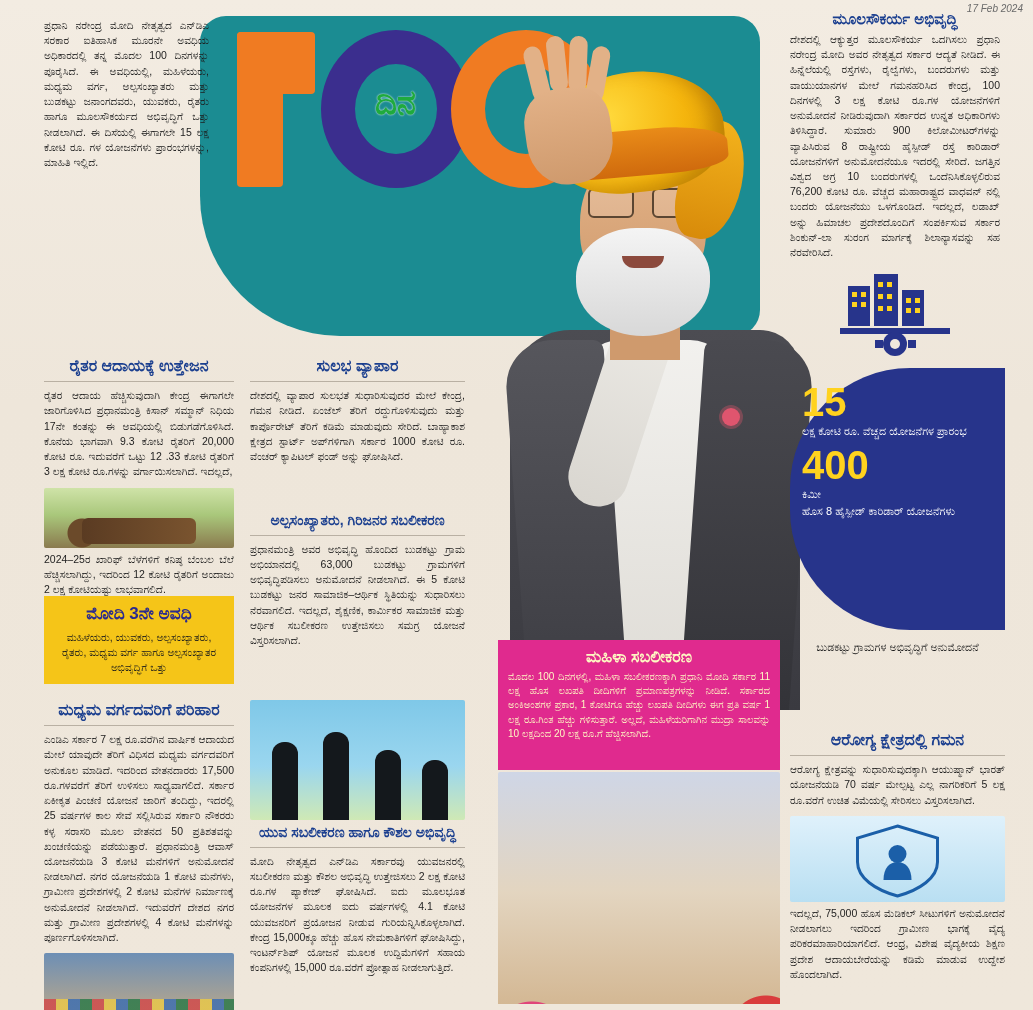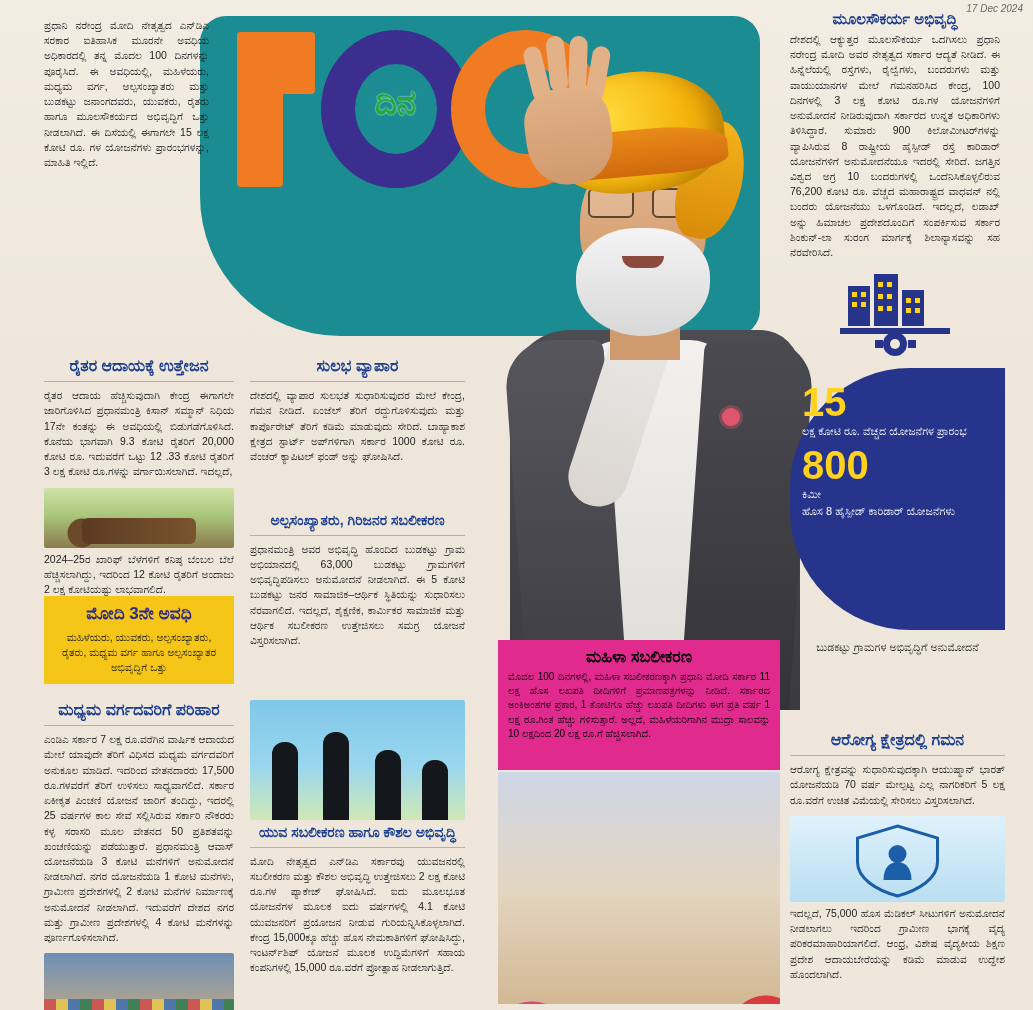--- a/index.html
+++ b/index.html
@@ -257,21 +257,21 @@
     color:#fff; text-align:left; padding:14px 12px;
   }
   .big-yellow { color:#ffd21e; font-weight:bold; }
   .n15 { font-size:40px; line-height:1; }
   .n900 { font-size:40px; line-height:1; margin-top:6px;}
   .blue-sub { font-size:11px; line-height:1.35; margin-top:2px; }
 
   
   .pink-box {
     position:absolute; left:498px; top:640px; width:282px; height:130px;
-    background:#e02a8e; color:#000000; padding:8px 10px;
+    background:#e02a8e; color:#fef9c3; padding:8px 10px;
   }
   .pink-box .t { text-align:center; font-size:16px; font-weight:bold; margin-bottom:4px;}
   .pink-box p { font-size:10px; line-height:1.42; text-align:justify; margin:0; }
 
   .ph-women-wrap { position:absolute; left:498px; top:772px; width:282px; height:232px; overflow:hidden;}
 
   
   .n63 {
     position:absolute; left:790px; top:640px; width:215px; text-align:center;
   }
@@ -279,21 +279,21 @@
   .n63 .sub { font-size:11px; color:#1d1d1d; line-height:1.35; }
 
   #col-right-health { position:absolute; left:790px; top:730px; width:215px; }
   .mt4 { margin-top:4px; }
 </style>
 </head>
 <body>
 
 <div class="page">
 
-  <div class="date">17 Dec 2024</div>
+  <div class="date">17 Feb 2024</div>
 
   <div class="hero">
     <div class="hero-teal"></div>
 
     <div class="logo100">
       <div class="digit1"></div>
       <div class="digit1b"></div>
       <div class="zeroA"></div>
       <div class="zeroB"></div>
       <div class="dina">ದಿನ</div>
@@ -405,21 +405,21 @@
       <div class="sil s4"></div>
     </div>
     <div class="head h3 mt4">ಯುವ ಸಬಲೀಕರಣ ಹಾಗೂ ಕೌಶಲ ಅಭಿವೃದ್ಧಿ</div>
     <div class="hr"></div>
     <p class="body-txt">ಮೋದಿ ನೇತೃತ್ವದ ಎನ್‌ಡಿಎ ಸರ್ಕಾರವು ಯುವಜನರಲ್ಲಿ ಸಬಲೀಕರಣ ಮತ್ತು ಕೌಶಲ ಅಭಿವೃದ್ಧಿ ಉತ್ತೇಜಿಸಲು 2 ಲಕ್ಷ ಕೋಟಿ ರೂ.ಗಳ ಪ್ಯಾಕೇಜ್ ಘೋಷಿಸಿದೆ. ಐದು ಮೂಲಭೂತ ಯೋಜನೆಗಳ ಮೂಲಕ ಐದು ವರ್ಷಗಳಲ್ಲಿ 4.1 ಕೋಟಿ ಯುವಜನರಿಗೆ ಪ್ರಯೋಜನ ನೀಡುವ ಗುರಿಯನ್ನಿಸಿಕೊಳ್ಳಲಾಗಿದೆ. ಕೇಂದ್ರ 15,000ಕ್ಕೂ ಹೆಚ್ಚು ಹೊಸ ನೇಮಕಾತಿಗಳಿಗೆ ಘೋಷಿಸಿದ್ದು, ಇಂಟರ್ನ್‌ಶಿಪ್ ಯೋಜನೆ ಮೂಲಕ ಉದ್ದಿಮೆಗಳಿಗೆ ಸಹಾಯ ಕಂಪನಿಗಳಲ್ಲಿ 15,000 ರೂ.ವರೆಗೆ ಪ್ರೋತ್ಸಾಹ ನೀಡಲಾಗುತ್ತಿದೆ.</p>
   </div>
 
   <div class="blue-panel">
     <div class="big-yellow n15">15</div>
     <div class="blue-sub">ಲಕ್ಷ ಕೋಟಿ ರೂ. ವೆಚ್ಚದ ಯೋಜನೆಗಳ ಪ್ರಾರಂಭ</div>
-    <div class="big-yellow n900">800</div>
+    <div class="big-yellow n900">400</div>
     <div class="blue-sub">ಕಿಮೀ</div>
     <div class="blue-sub">ಹೊಸ 8 ಹೈಸ್ಪೀಡ್ ಕಾರಿಡಾರ್ ಯೋಜನೆಗಳು</div>
   </div>
 
   <div class="pink-box">
     <div class="t">ಮಹಿಳಾ ಸಬಲೀಕರಣ</div>
     <p>ಮೊದಲ 100 ದಿನಗಳಲ್ಲಿ, ಮಹಿಳಾ ಸಬಲೀಕರಣಕ್ಕಾಗಿ ಪ್ರಧಾನಿ ಮೋದಿ ಸರ್ಕಾರ 11 ಲಕ್ಷ ಹೊಸ ಲಖಪತಿ ದೀದಿಗಳಿಗೆ ಪ್ರಮಾಣಪತ್ರಗಳನ್ನು ನೀಡಿದೆ. ಸರ್ಕಾರದ ಅಂಕಿಅಂಶಗಳ ಪ್ರಕಾರ, 1 ಕೋಟಿಗೂ ಹೆಚ್ಚು ಲಖಪತಿ ದೀದಿಗಳು ಈಗ ಪ್ರತಿ ವರ್ಷ 1 ಲಕ್ಷ ರೂ.ಗಿಂತ ಹೆಚ್ಚು ಗಳಿಸುತ್ತಾರೆ. ಅಲ್ಲದೆ, ಮಹಿಳೆಯರಿಗಾಗಿನ ಮುದ್ರಾ ಸಾಲವನ್ನು 10 ಲಕ್ಷದಿಂದ 20 ಲಕ್ಷ ರೂ.ಗೆ ಹೆಚ್ಚಿಸಲಾಗಿದೆ.</p>
   </div>
   <div class="ph-women-wrap">
     <div class="photo ph-women"></div>

